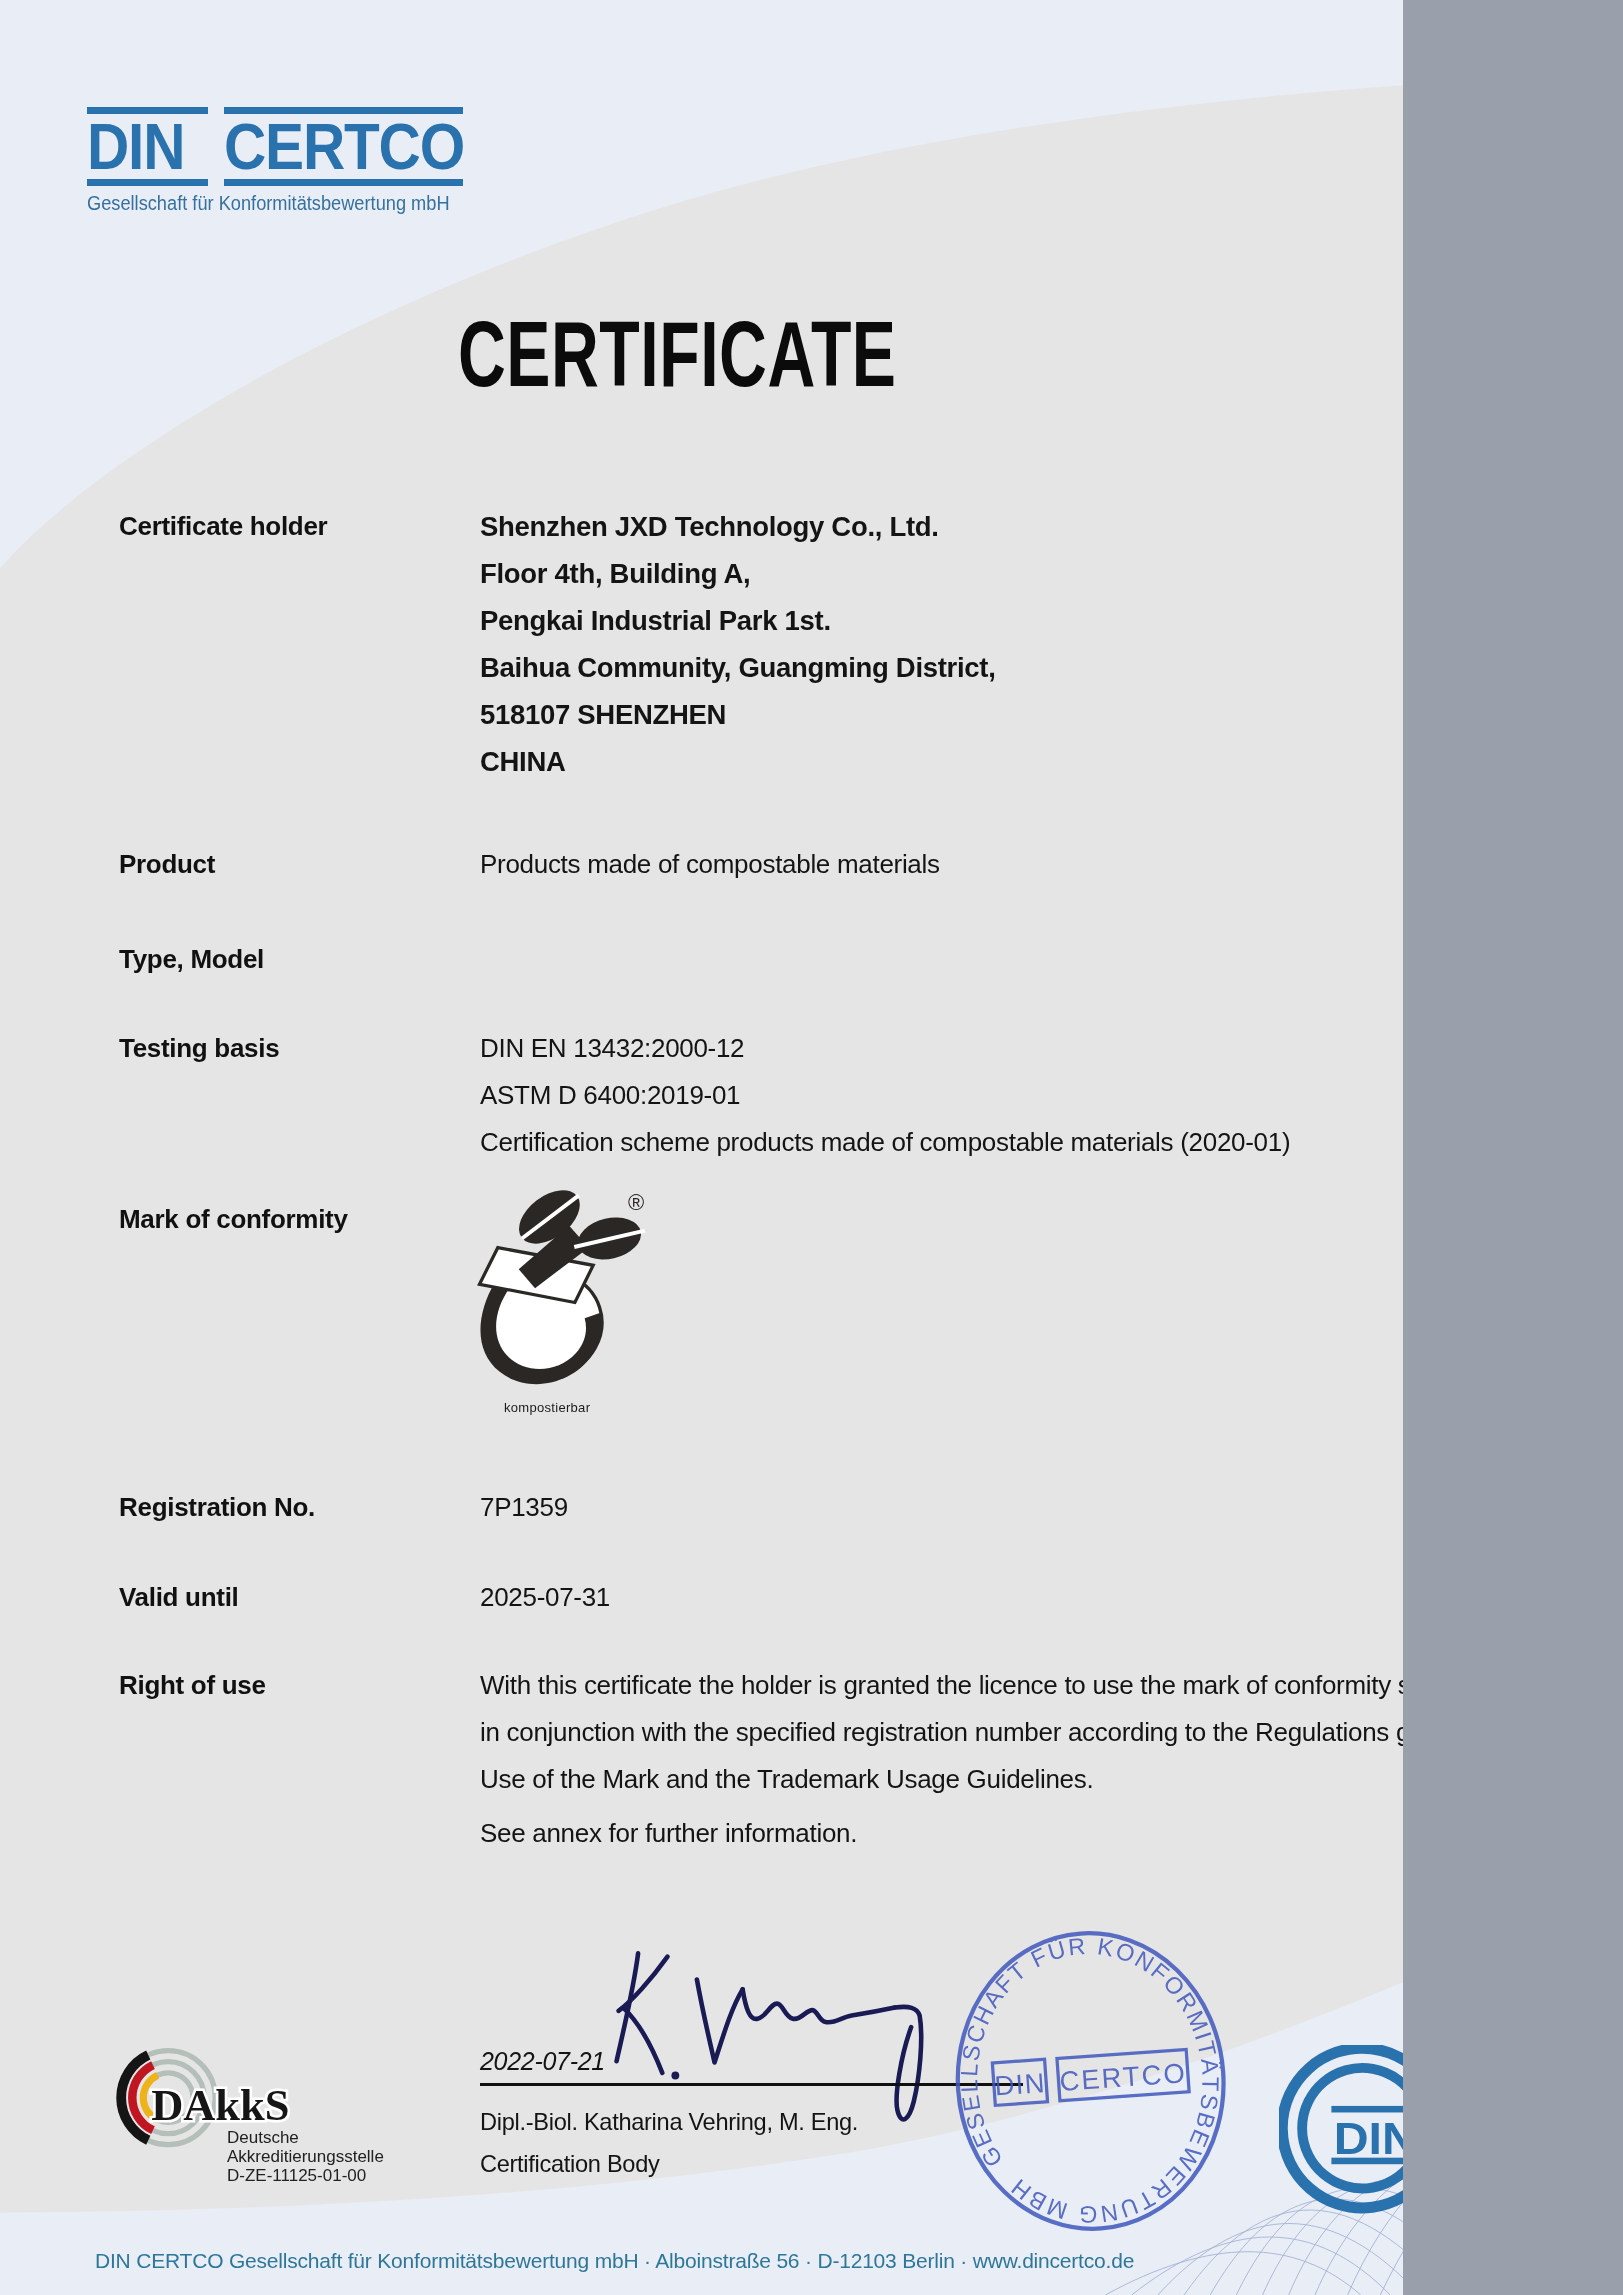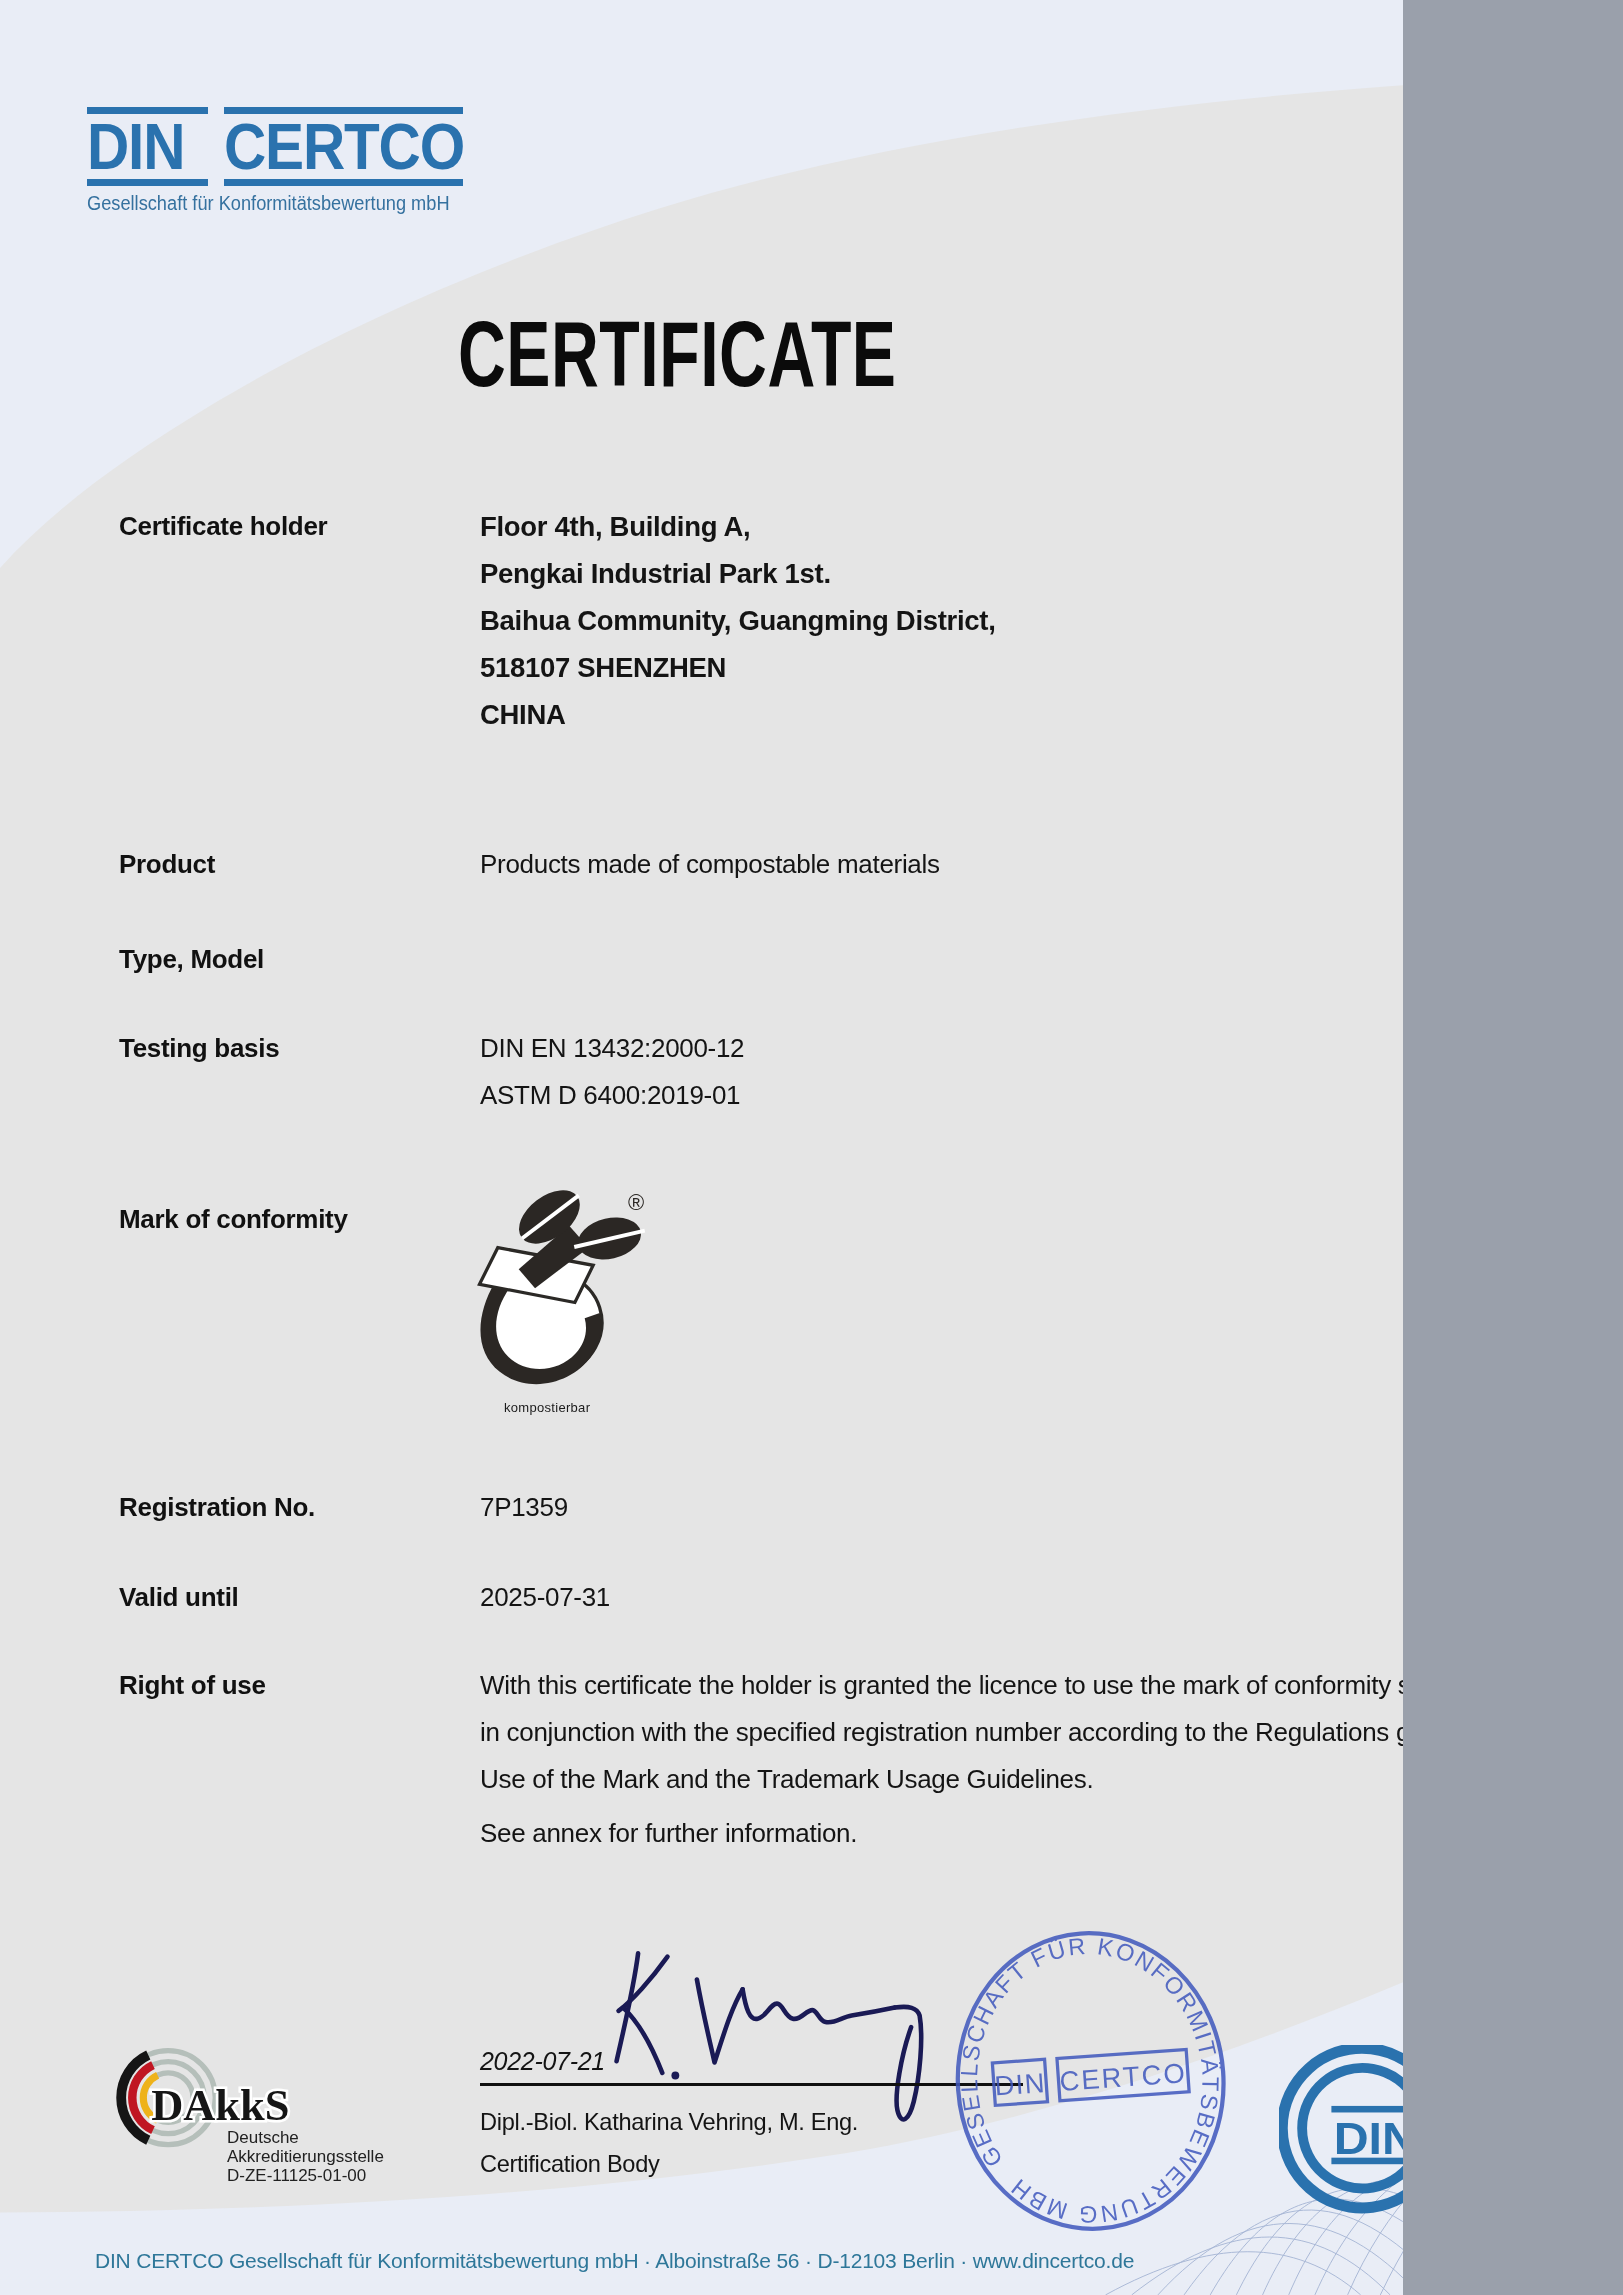--- a/index.html
+++ b/index.html
@@ -110,36 +110,38 @@
     <div class="logo-part logo-certco">
       <span class="big">CERTCO</span>
     </div>
   </div>
   <div class="logo-sub">Gesellschaft für Konformitätsbewertung mbH</div>
 
   <div class="title">CERTIFICATE</div>
 
   <div class="flabel" style="top:503px">Certificate holder</div>
   <div class="fval bold" style="top:503px">
+    <div>Shenzhen JXD Technology Co., Ltd.</div>
     <div>Floor 4th, Building A,</div>
     <div>Pengkai Industrial Park 1st.</div>
     <div>Baihua Community,  Guangming District,</div>
     <div>518107 SHENZHEN</div>
     <div>CHINA</div>
   </div>
 
   <div class="flabel" style="top:841px">Product</div>
   <div class="fval" style="top:841px">Products made of compostable materials</div>
 
   <div class="flabel" style="top:936px">Type, Model</div>
 
   <div class="flabel" style="top:1025px">Testing basis</div>
   <div class="fval" style="top:1025px">
     <div>DIN EN 13432:2000-12</div>
     <div>ASTM D 6400:2019-01</div>
+    <div>Certification scheme products made of compostable materials (2020-01)</div>
   </div>
 
   <div class="flabel" style="top:1196px">Mark of conformity</div>
 
   <svg class="abs" style="left:471px;top:1186px" width="196" height="203" viewBox="0 0 300 310">
     <ellipse cx="115" cy="212" rx="86" ry="80" transform="rotate(-18 115 212)" fill="#ffffff" stroke="#2b2926" stroke-width="5"></ellipse>
     <path d="M 36,148 C 8,196 4,252 44,284 C 86,318 154,304 184,260 C 199,238 203,216 197,194 L 174,202 C 179,220 175,240 160,256 C 132,286 84,288 56,260 C 31,234 33,192 60,154 Z" fill="#2b2724"></path>
     <path d="M 13,150 L 41,94 L 187,121 L 159,178 Z" fill="#ffffff" stroke="#2b2926" stroke-width="5" stroke-linejoin="miter"></path>
     <path d="M 150,60 L 180,94 L 98,156 L 73,127 Z" fill="#2b2724"></path>
     <ellipse cx="120" cy="47" rx="53" ry="32" transform="rotate(-37 120 47)" fill="#2b2724"></ellipse>

